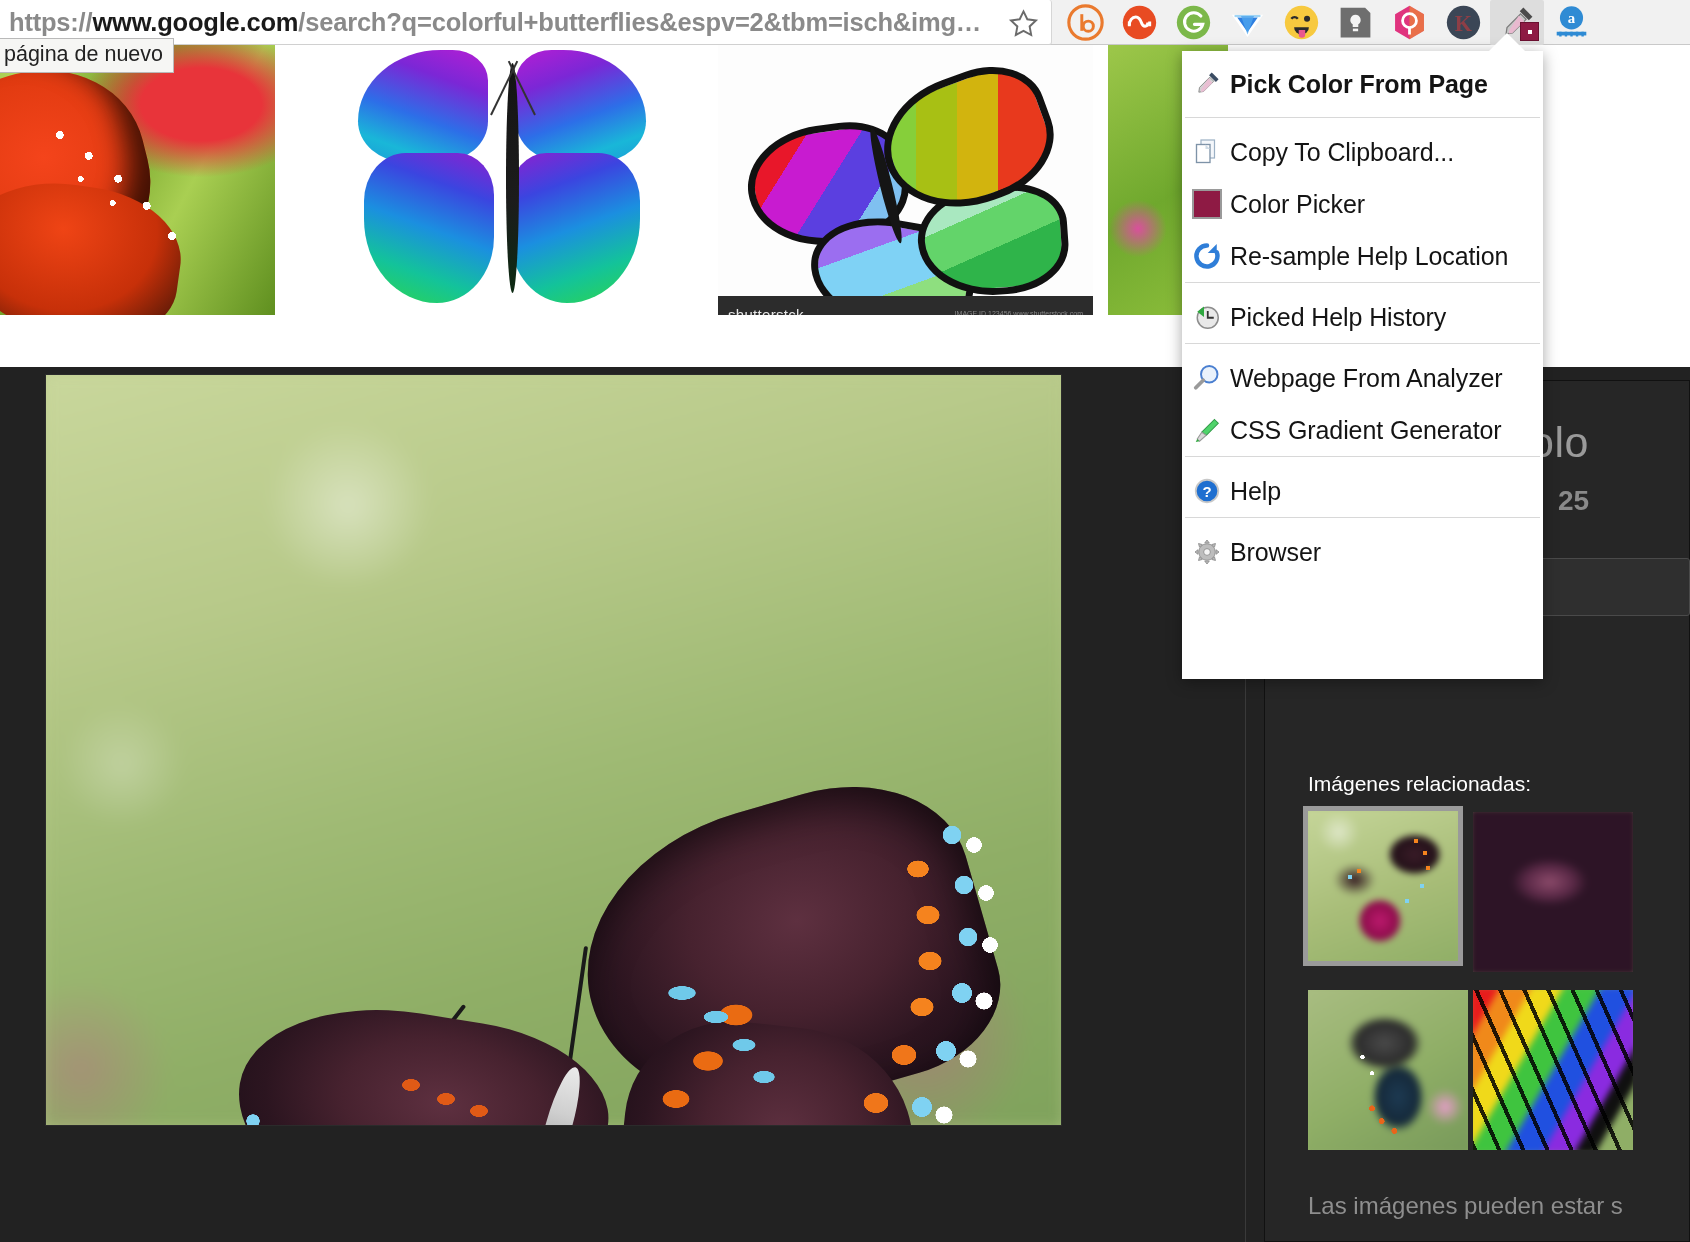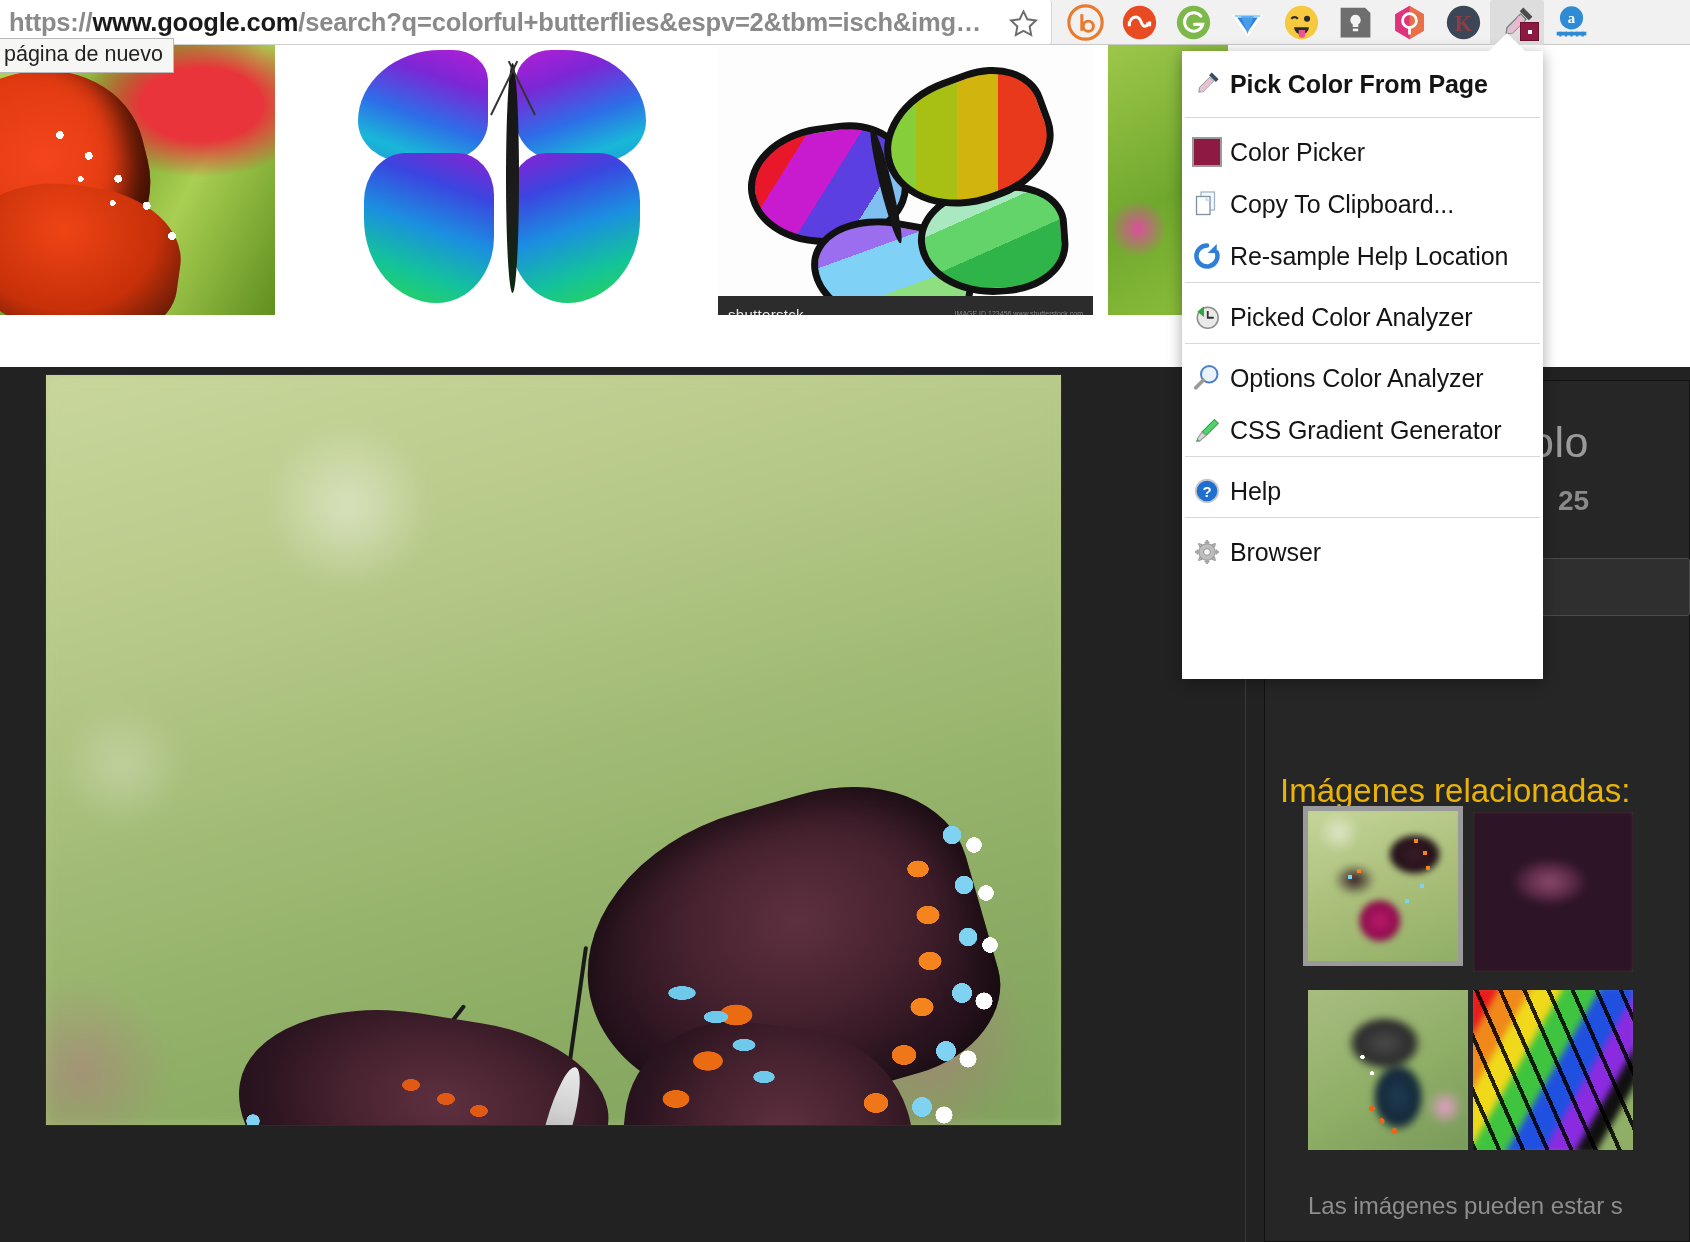--- a/index.html
+++ b/index.html
@@ -230,22 +230,22 @@
     left: 190px; top: 640px; width: 370px; height: 215px;
     border-radius: 48% 40% 45% 58%;
     transform: rotate(9deg);
   }
   #main-image .antenna {
     position: absolute; width: 3px; background: #1a1a1a; border-radius: 2px;
   }
 
   
   #rel-title {
-    position: absolute; left: 1280px; top: 772px;
-    font-size: 33px; color: #eab308;
+    position: absolute; left: 1308px; top: 772px;
+    font-size: 21px; color: #ffffff;
     white-space: nowrap;
   }
   #rel-grid {
     position: absolute; left: 1303px; top: 806px;
     width: 390px; height: 364px;
   }
   .rel-thumb {
     position: absolute; width: 160px; height: 160px; overflow: hidden;
     background: #9fba74;
   }
@@ -620,71 +620,71 @@
       </svg>
     </span>
     <span class="mi-label">Pick Color From Page</span>
   </div>
 
   <div class="menu-sep"></div>
   <div class="menu-gap-top"></div>
 
   <div class="menu-item">
     <span class="mi-icon">
-      <span class="swatch"></span>
-    </span>
-    <span class="mi-label">Color Picker</span>
-  </div>
-
-  <div class="menu-item">
-    <span class="mi-icon">
       <svg width="30" height="30" viewBox="0 0 40 40">
         <rect x="12" y="4" width="18" height="24" fill="#f4f7fb" stroke="#9bb0c4" stroke-width="1.6"></rect>
         <rect x="6" y="10" width="18" height="24" fill="#fff" stroke="#7e93a8" stroke-width="1.8"></rect>
         <path d="M18 10l6 6h-6z" fill="#cfdbe6"></path>
       </svg>
     </span>
     <span class="mi-label">Copy To Clipboard...</span>
   </div>
 
   <div class="menu-item">
     <span class="mi-icon">
+      <span class="swatch"></span>
+    </span>
+    <span class="mi-label">Color Picker</span>
+  </div>
+
+  <div class="menu-item">
+    <span class="mi-icon">
       <svg width="30" height="30" viewBox="0 0 40 40">
         <path d="M20 6a14 14 0 1 0 13 9" fill="none" stroke="#2f7ed8" stroke-width="6" stroke-linecap="round"></path>
         <path d="M33 4v12h-12z" fill="#2f7ed8"></path>
       </svg>
     </span>
     <span class="mi-label">Re-sample Help Location</span>
   </div>
 
   <div class="menu-sep"></div>
   <div class="menu-gap-top"></div>
 
   <div class="menu-item">
     <span class="mi-icon">
       <svg width="30" height="30" viewBox="0 0 40 40">
         <circle cx="21" cy="21" r="14" fill="#e9e9e9" stroke="#8d8d8d" stroke-width="2"></circle>
         <path d="M21 12v9h8" stroke="#333" stroke-width="2.4" fill="none"></path>
         <path d="M16 6l-9 7 9 7z" fill="#2fa83f"></path>
       </svg>
     </span>
-    <span class="mi-label">Picked Color Analyzer</span>
+    <span class="mi-label">Picked Help History</span>
   </div>
 
   <div class="menu-sep"></div>
   <div class="menu-gap-top"></div>
 
   <div class="menu-item">
     <span class="mi-icon">
       <svg width="30" height="30" viewBox="0 0 40 40">
         <circle cx="23" cy="15" r="11" fill="#eaf2fb" stroke="#4a7fd0" stroke-width="2.6"></circle>
         <path d="M15 23L5 33" stroke="#9a9a9a" stroke-width="5" stroke-linecap="round"></path>
       </svg>
     </span>
-    <span class="mi-label">Options Color Analyzer</span>
+    <span class="mi-label">Webpage From Analyzer</span>
   </div>
 
 
   <div class="menu-item">
     <span class="mi-icon">
       <svg width="30" height="30" viewBox="0 0 40 40">
         <path d="M30 6l5 5-16 16-6-4z" fill="#4fd36a" stroke="#2f9a46" stroke-width="1.4"></path>
         <path d="M13 23l6 4-9 8-3-3z" fill="#d8d8d8" stroke="#9a9a9a" stroke-width="1.4"></path>
         <path d="M7 32l3 3-5 1z" fill="#2fa83f"></path>
       </svg>

